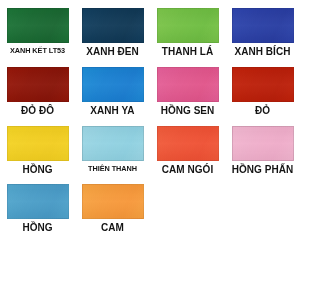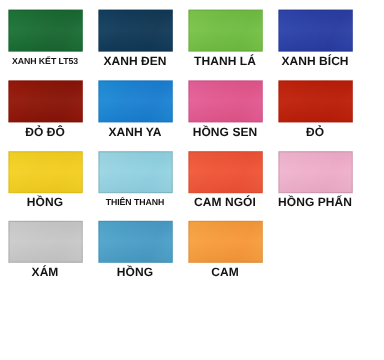--- a/index.html
+++ b/index.html
@@ -109,24 +109,20 @@
     </div>
     <div class="swatch-cell">
       <div class="swatch-chip" style="background-color: rgb(239, 84, 54);"></div>
       <div class="swatch-label">CAM NGÓI</div>
     </div>
     <div class="swatch-cell">
       <div class="swatch-chip light-chip" style="background-color: rgb(239, 175, 203);"></div>
       <div class="swatch-label">HỒNG PHẤN</div>
     </div>
     <div class="swatch-cell">
-      <div class="swatch-chip light-chip" style="background-color: rgb(200, 200, 200);"></div>
-      <div class="swatch-label">XÁM</div>
-    </div>
-    <div class="swatch-cell">
       <div class="swatch-chip" style="background-color: rgb(75, 158, 200);"></div>
       <div class="swatch-label">HỒNG</div>
     </div>
     <div class="swatch-cell">
       <div class="swatch-chip" style="background-color: rgb(247, 155, 60);"></div>
       <div class="swatch-label">CAM</div>
     </div>
   </div>
 
 </body></html>

